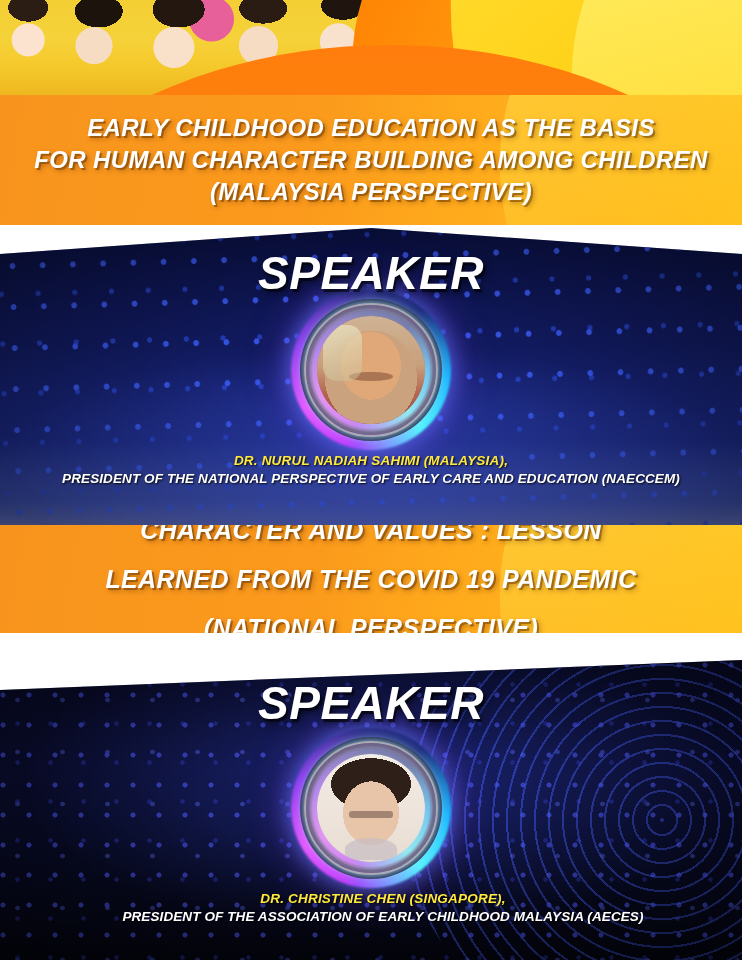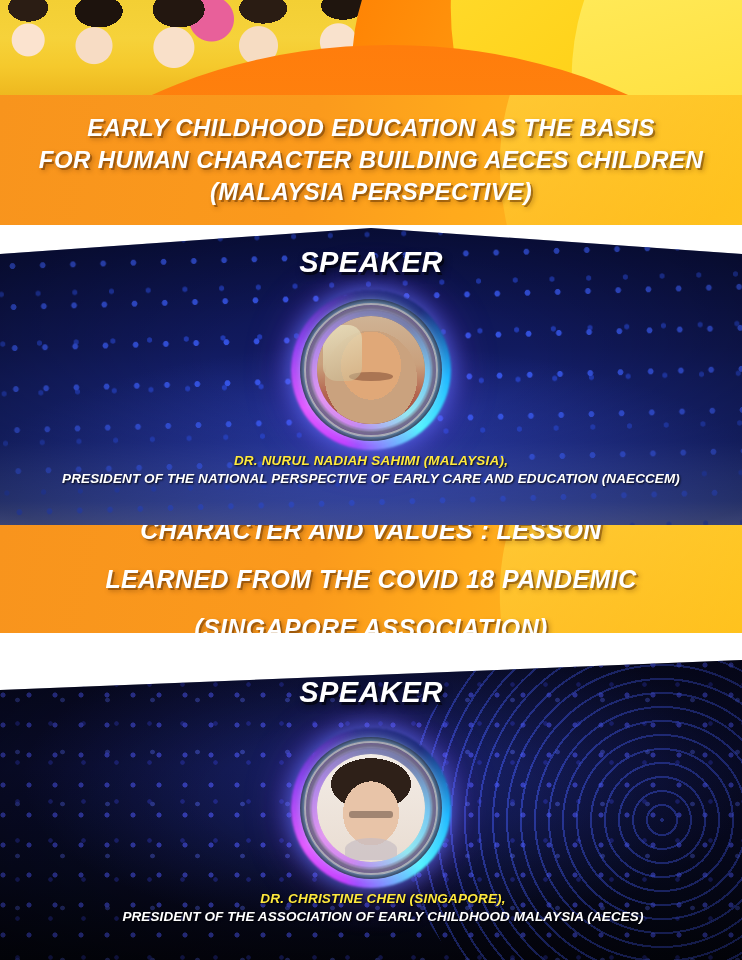--- a/index.html
+++ b/index.html
@@ -154,21 +154,21 @@
     opacity:.9;
   }
   .panel-vignette {
     position:absolute; inset:0;
     background:radial-gradient(ellipse 70% 70% at 50% 45%, rgba(0,0,0,0) 30%, rgba(0,0,0,.45) 100%);
   }
 
   .speaker-label {
     position:absolute; left:0; width:742px; text-align:center;
     color:#ffffff; font-weight:bold; font-style:italic;
-    font-size:29px; letter-spacing:.5px; z-index:6;
+    font-size:46px; letter-spacing:.5px; z-index:6;
     text-shadow:2px 3px 0 rgba(0,0,0,.55), 3px 4px 7px rgba(0,0,0,.5);
   }
   .sp-1 .speaker-label { top:18px; }
   .sp-2 .speaker-label { top:16px; }
 
   
   .portrait-wrap {
     position:absolute; left:50%; transform:translateX(-50%);
     width:160px; height:160px; z-index:5;
   }
@@ -264,21 +264,21 @@
     <div class="kids"></div>
     <div class="hair"></div>
     <div class="swoosh-a"></div>
     <div class="swoosh-b"></div>
     <div class="swoosh-c"></div>
     <div class="base-curve"></div>
   </div>
 
   <div class="banner banner-1">
     <div class="banner-line">EARLY CHILDHOOD EDUCATION AS THE BASIS</div>
-    <div class="banner-line">FOR HUMAN CHARACTER BUILDING AECES CHILDREN</div>
+    <div class="banner-line">FOR HUMAN CHARACTER BUILDING AMONG CHILDREN</div>
     <div class="banner-line">(MALAYSIA PERSPECTIVE)</div>
   </div>
 
   <div class="white-band wb-1"></div>
 
   <div class="speaker-panel sp-1">
     <div class="dots-rows"></div>
     <div class="panel-vignette"></div>
 
     <div class="speaker-label">SPEAKER</div>
@@ -294,22 +294,22 @@
     </div>
 
     <div class="caption">
       <span class="name">DR. NURUL NADIAH SAHIMI (MALAYSIA),</span>
       <span class="role">PRESIDENT OF THE NATIONAL PERSPECTIVE OF EARLY CARE AND EDUCATION (NAECCEM)</span>
     </div>
   </div>
 
   <div class="banner banner-2">
     <div class="banner-line">CHARACTER AND VALUES : LESSON</div>
-    <div class="banner-line">LEARNED FROM THE COVID 18 PANDEMIC</div>
-    <div class="banner-line">(SINGAPORE ASSOCIATION)</div>
+    <div class="banner-line">LEARNED FROM THE COVID 19 PANDEMIC</div>
+    <div class="banner-line">(NATIONAL PERSPECTIVE)</div>
   </div>
 
   <div class="white-band wb-2"></div>
 
   <div class="speaker-panel sp-2">
     <div class="dots-flow"></div>
     <div class="dots-flow-arc"></div>
     <div class="panel-vignette"></div>
 
     <div class="speaker-label">SPEAKER</div>

